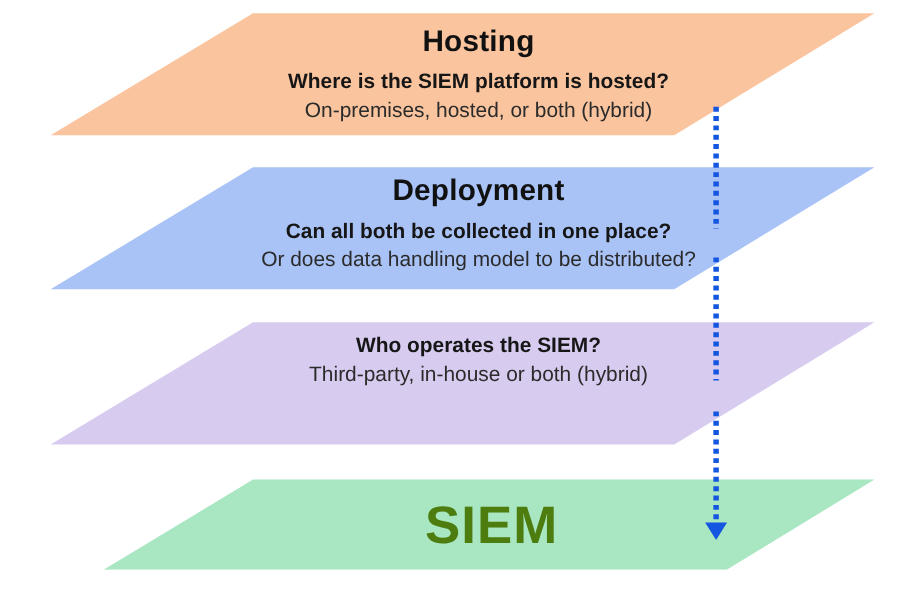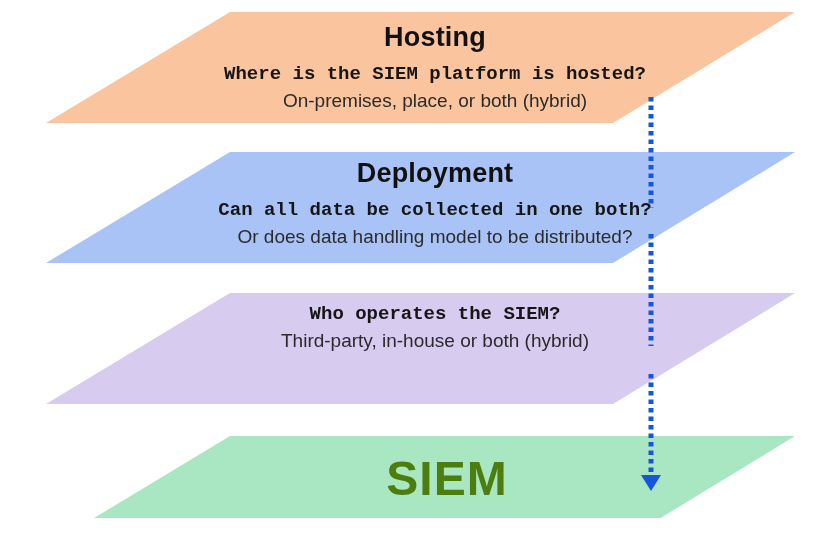--- a/index.html
+++ b/index.html
@@ -42,21 +42,20 @@
     color: #111111;
     letter-spacing: 0.2px;
   }
   .layer-question {
     margin: 0;
     padding-top: 8px;
     font-size: 19px;
     line-height: 27px;
     font-weight: 700;
     color: #161616;
-    font-family: Liberation Mono, monospace;
   }
   .layer-answer {
     margin: 0;
     font-size: 19px;
     line-height: 26px;
     font-weight: 400;
     color: #2b2b2b;
   }
   .siem-text {
     position: absolute;
@@ -95,26 +94,26 @@
   <svg class="shapes-svg" viewBox="0 0 828 558" xmlns="http://www.w3.org/2000/svg">
     <polygon points="230,12 795,12 613,123 46,123" fill="#FAC49E"></polygon>
     <polygon points="230,152 795,152 613,263 46,263" fill="#A9C3F6"></polygon>
     <polygon points="230,293 795,293 613,404 46,404" fill="#D7CBEF"></polygon>
     <polygon points="230,436 795,436 613,547 46,547" fill="#A8E7C1"></polygon>
   </svg>
 
   <div class="layer-text l1">
     <h2 class="layer-title">Hosting</h2>
     <p class="layer-question">Where is the SIEM platform is hosted?</p>
-    <p class="layer-answer">On-premises, place, or both (hybrid)</p>
+    <p class="layer-answer">On-premises, hosted, or both (hybrid)</p>
   </div>
 
   <div class="layer-text l2">
     <h2 class="layer-title">Deployment</h2>
-    <p class="layer-question">Can all data be collected in one both?</p>
+    <p class="layer-question">Can all both be collected in one place?</p>
     <p class="layer-answer">Or does data handling model to be distributed?</p>
   </div>
 
   <div class="layer-text l3">
     <p class="layer-question">Who operates the SIEM?</p>
     <p class="layer-answer">Third-party, in-house or both (hybrid)</p>
   </div>
 
   <div class="siem-text">
     <h1 class="siem-title">SIEM</h1>

